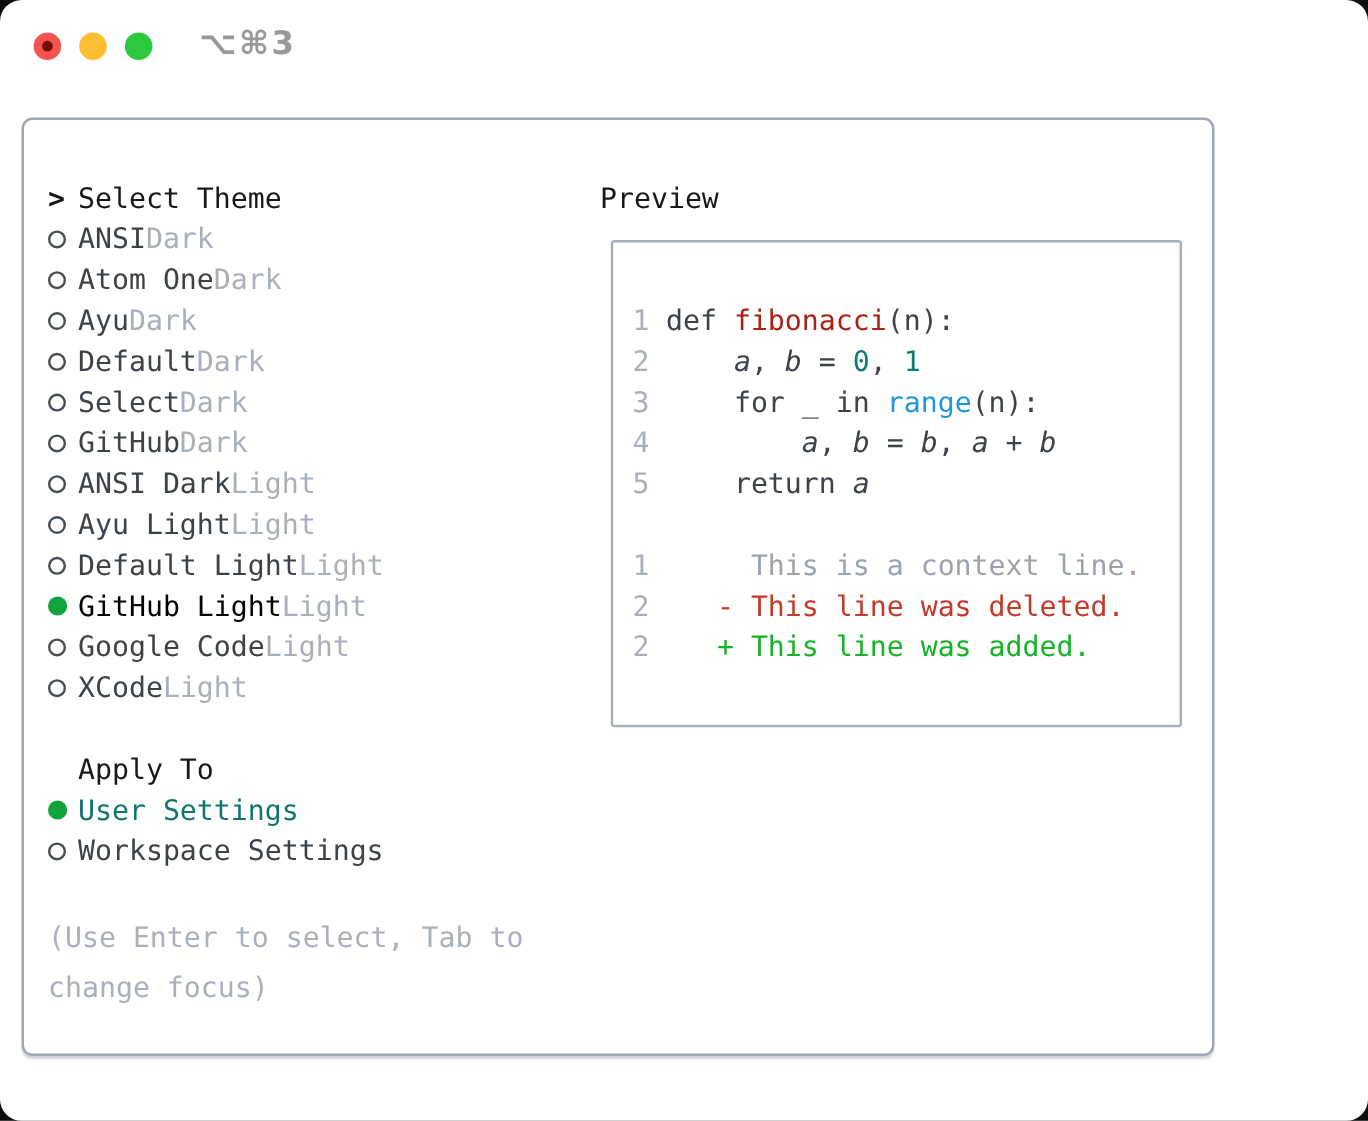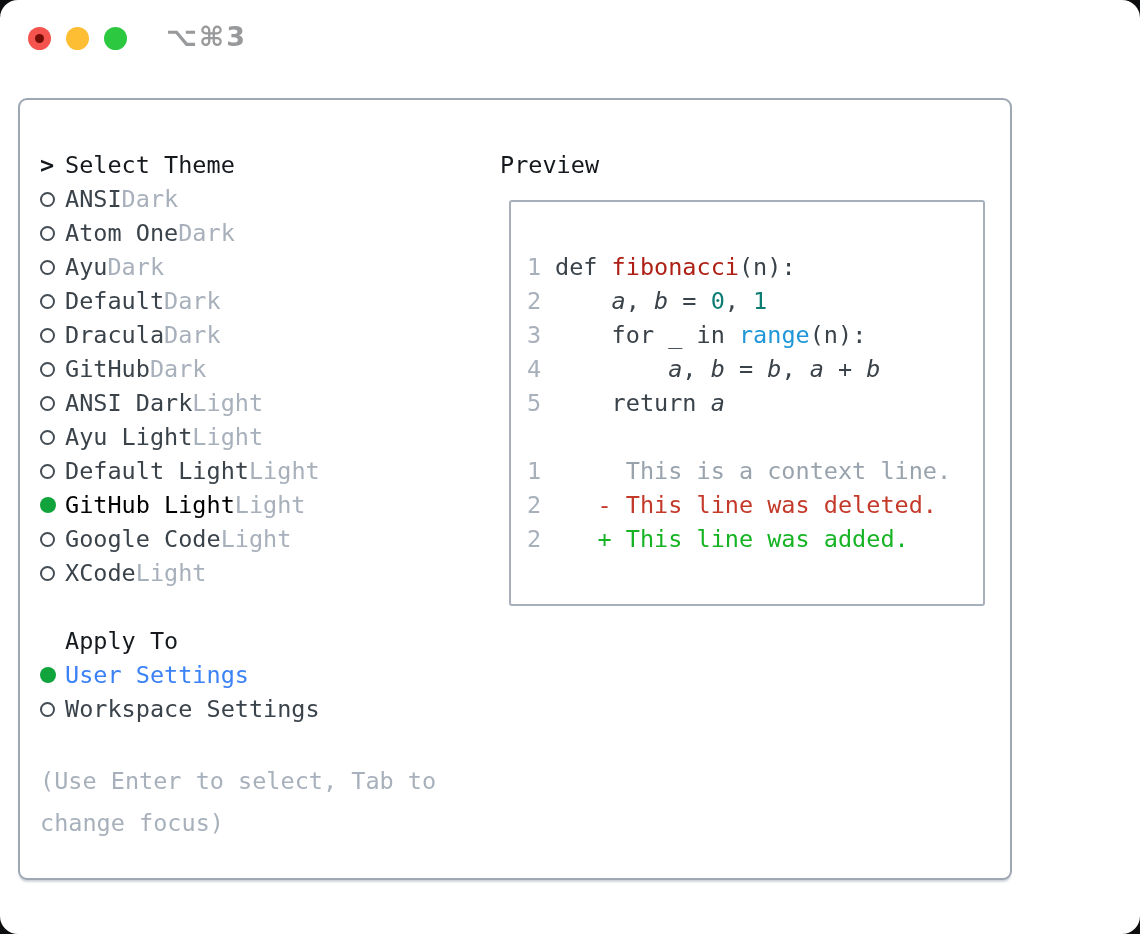--- a/index.html
+++ b/index.html
@@ -37,21 +37,21 @@
   .marker{width:25px;display:flex;align-items:center;flex:none}
   .radio{width:15px;height:15px;box-sizing:border-box;
          border:2px solid #454d55;border-radius:50%}
   .radio.selected{width:16px;height:16px;border:none;background:#12a43c}
   .prompt{font-weight:700;color:#15191d}
   .hdr{font-weight:400;color:#15191d}
   .t-name{color:#3a424a}
   .t-name.sel{color:#000000}
   .t-variant{color:#a7b0bb}
   .apply-label{color:#3a424a}
-  .apply-label.sel{color:#3b82f6}
+  .apply-label.sel{color:#0f766e}
   .hint{width:406px;color:#a7b0bb;line-height:42px}
   
   .preview-hdr{position:absolute;left:480px;top:48px}
   .preview-box{
     position:absolute;left:489px;top:100px;width:476px;height:406px;
     box-sizing:border-box;border:2px solid #a7afbb;border-radius:3px;background:#fff;
   }
   .code{position:absolute;left:16px;top:48px}
   .code-line{height:34px;display:flex;align-items:center;white-space:pre}
   .ln{display:inline-block;width:28px;color:#a7b0bb;flex:none}
@@ -82,21 +82,21 @@
       <div class="row">
         <span class="marker prompt">&gt;</span>
         <span class="hdr">Select Theme</span>
       </div>
 
       <div id="theme-list">
           <div class="row"><span class="marker"><span class="radio"></span></span><span class="t-name">ANSI</span> <span class="t-variant">Dark</span></div>
           <div class="row"><span class="marker"><span class="radio"></span></span><span class="t-name">Atom One</span> <span class="t-variant">Dark</span></div>
           <div class="row"><span class="marker"><span class="radio"></span></span><span class="t-name">Ayu</span> <span class="t-variant">Dark</span></div>
           <div class="row"><span class="marker"><span class="radio"></span></span><span class="t-name">Default</span> <span class="t-variant">Dark</span></div>
-          <div class="row"><span class="marker"><span class="radio"></span></span><span class="t-name">Dracula</span> <span class="t-variant">Dark</span></div>
+          <div class="row"><span class="marker"><span class="radio"></span></span><span class="t-name">Select</span> <span class="t-variant">Dark</span></div>
           <div class="row"><span class="marker"><span class="radio"></span></span><span class="t-name">GitHub</span> <span class="t-variant">Dark</span></div>
           <div class="row"><span class="marker"><span class="radio"></span></span><span class="t-name">ANSI Dark</span> <span class="t-variant">Light</span></div>
           <div class="row"><span class="marker"><span class="radio"></span></span><span class="t-name">Ayu Light</span> <span class="t-variant">Light</span></div>
           <div class="row"><span class="marker"><span class="radio"></span></span><span class="t-name">Default Light</span> <span class="t-variant">Light</span></div>
           <div class="row"><span class="marker"><span class="radio selected"></span></span><span class="t-name sel">GitHub Light</span> <span class="t-variant">Light</span></div>
           <div class="row"><span class="marker"><span class="radio"></span></span><span class="t-name">Google Code</span> <span class="t-variant">Light</span></div>
           <div class="row"><span class="marker"><span class="radio"></span></span><span class="t-name">XCode</span> <span class="t-variant">Light</span></div>
         </div>
 
       <div class="row"></div>

